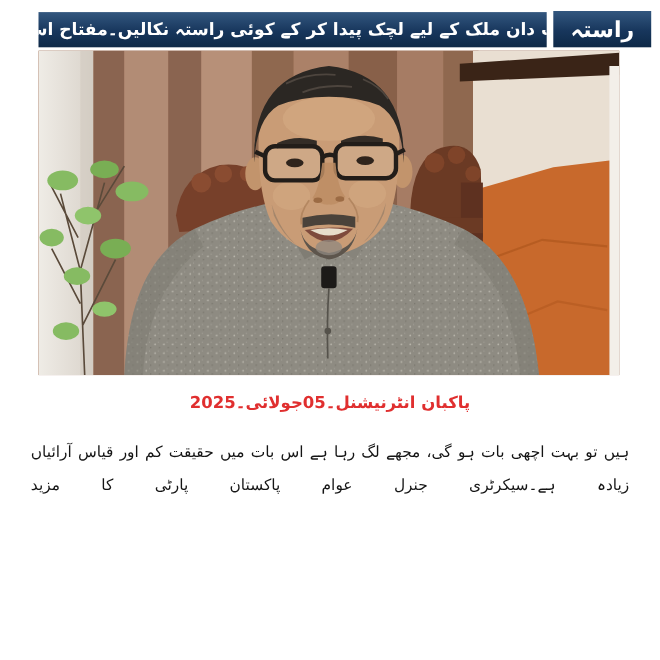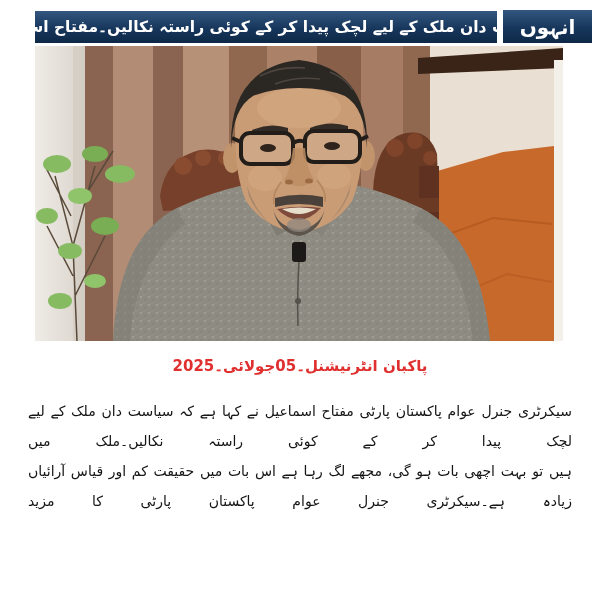--- a/index.html
+++ b/index.html
@@ -41,21 +41,21 @@
 </head>
 <body>
 
 <div class="page">
 
   <div class="headline-bar">
     <span>سیاست دان ملک کے لیے لچک پیدا کر کے کوئی راستہ نکالیں۔مفتاح اسماعیل</span>
   </div>
 
   <div class="logo-box">
-    <span>انہوں</span>
+    <span>راستہ</span>
   </div>
 
   <div class="photo-frame">
     <svg viewBox="0 0 528 295" preserveAspectRatio="none">
       <defs>
         <pattern id="heather" width="8" height="8" patternUnits="userSpaceOnUse">
           <rect width="8" height="8" fill="#8e8b82"></rect>
           <circle cx="2" cy="3" r="0.8" fill="#bab7ad"></circle>
           <circle cx="6" cy="6" r="0.6" fill="#747168"></circle>
           <circle cx="5" cy="1" r="0.5" fill="#a5a298"></circle>
@@ -180,18 +180,17 @@
         <path d="M316,138 Q308,164 292,177 Q306,167 314,148 Z" fill="#6e665d" opacity="0.4"></path>
       </g>
     </svg>
   </div>
 
   <div class="dateline">
     <span>پاکبان انٹرنیشنل۔05جولائی۔2025</span>
   </div>
 
   <div class="body-text">
-    <span class="body-line">سیکرٹری جنرل عوام پاکستان پارٹی مفتاح اسماعیل نے کہا ہے کہ سیاست دان ملک کے لیے لچک پیدا کر کے کوئی راستہ نکالیں۔ملک میں</span>
     <span class="body-line">ہیں تو بہت اچھی بات ہو گی، مجھے لگ رہا ہے اس بات میں حقیقت کم اور قیاس آرائیاں زیادہ ہے۔سیکرٹری جنرل عوام پاکستان پارٹی کا مزید</span>
 
   </div>
 
 </div>
 
 </body></html>

